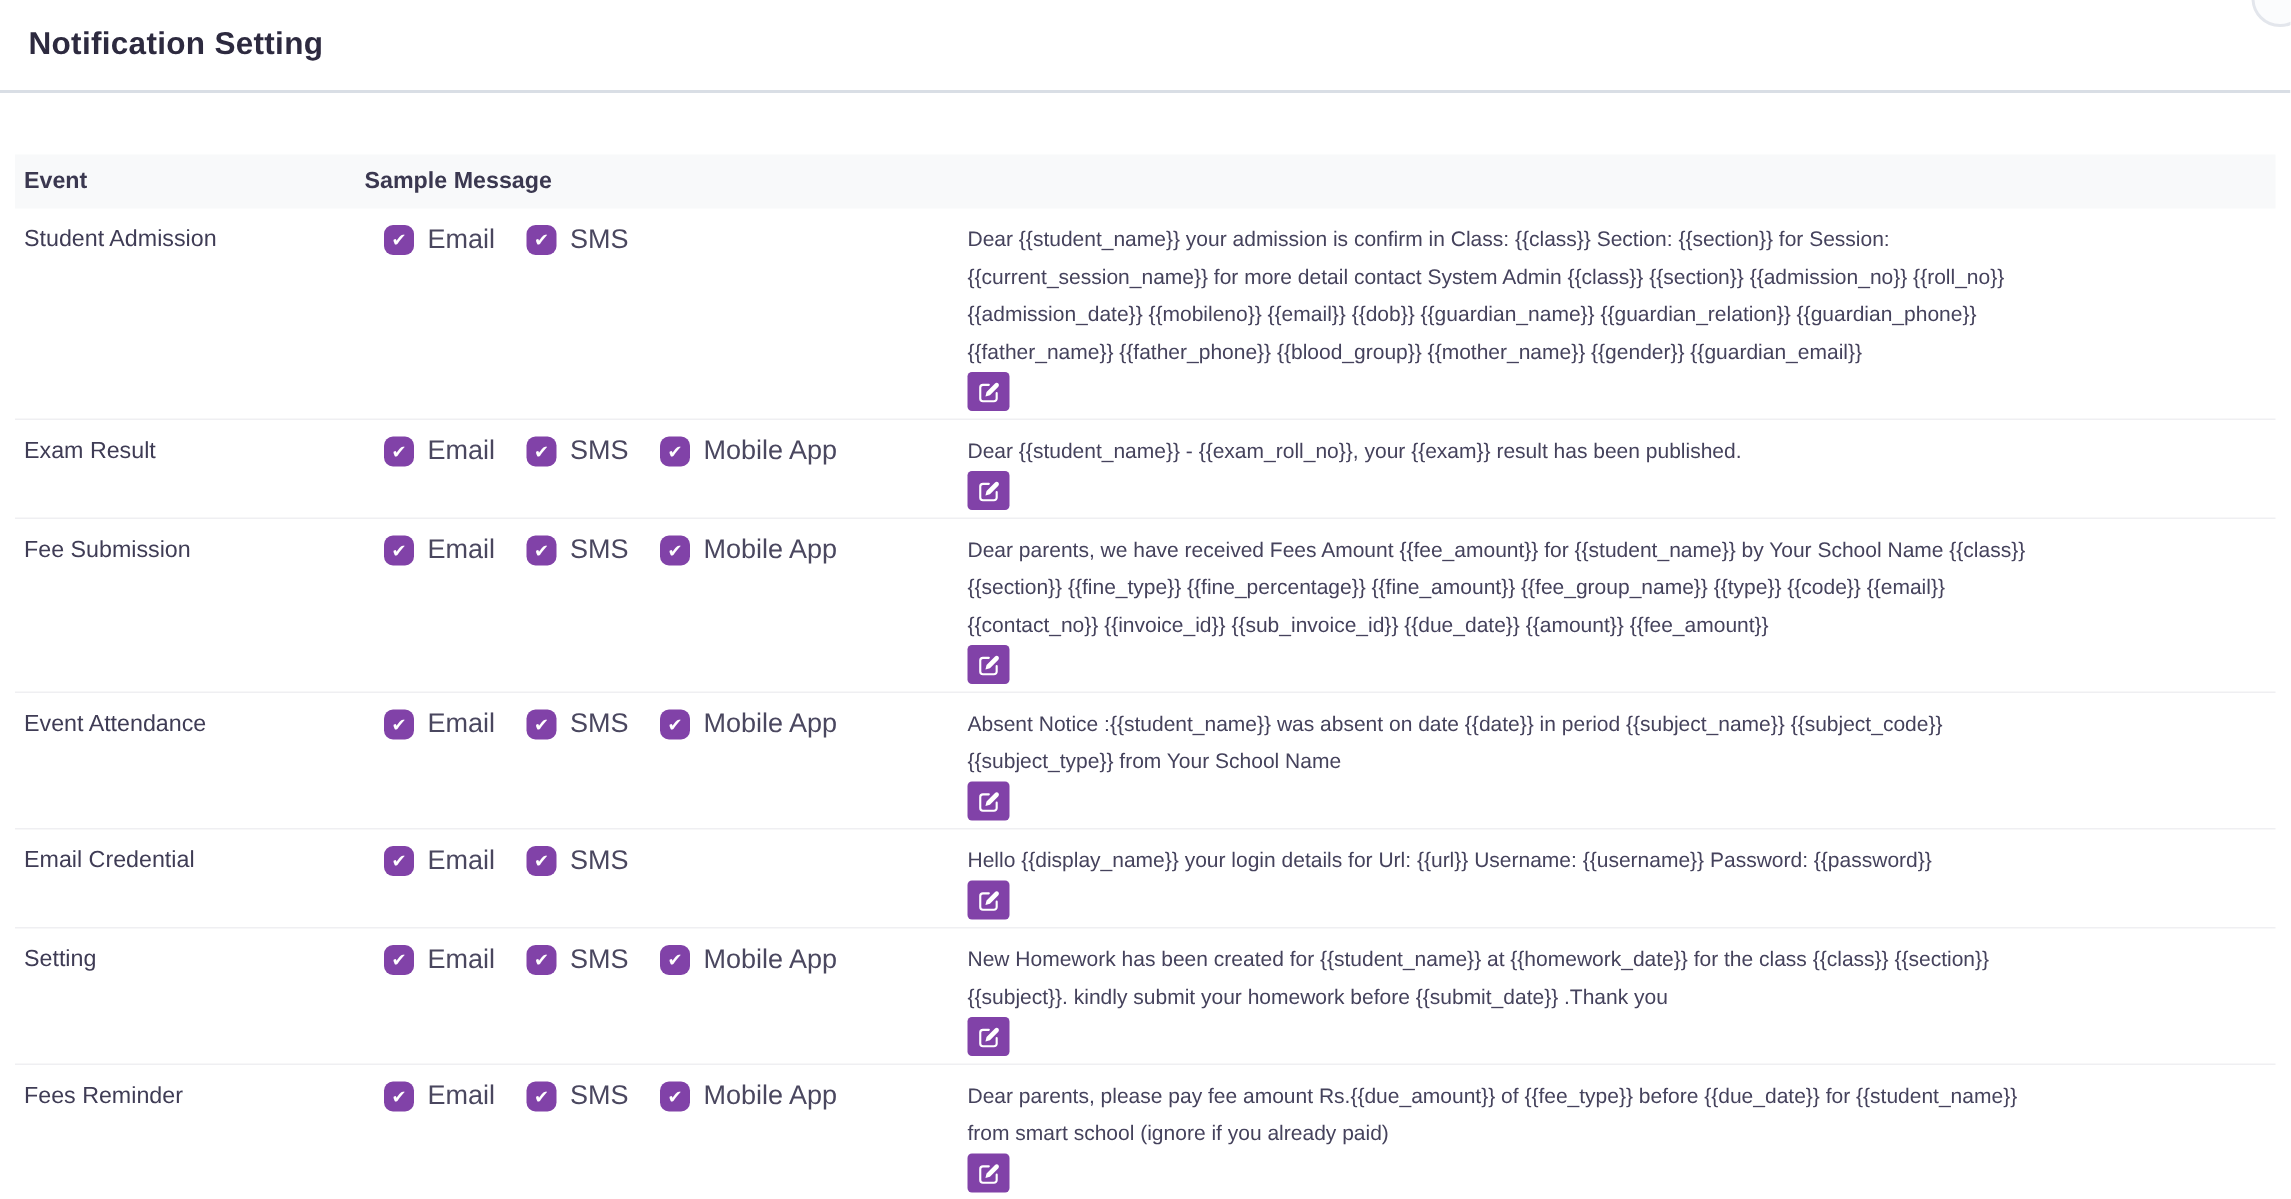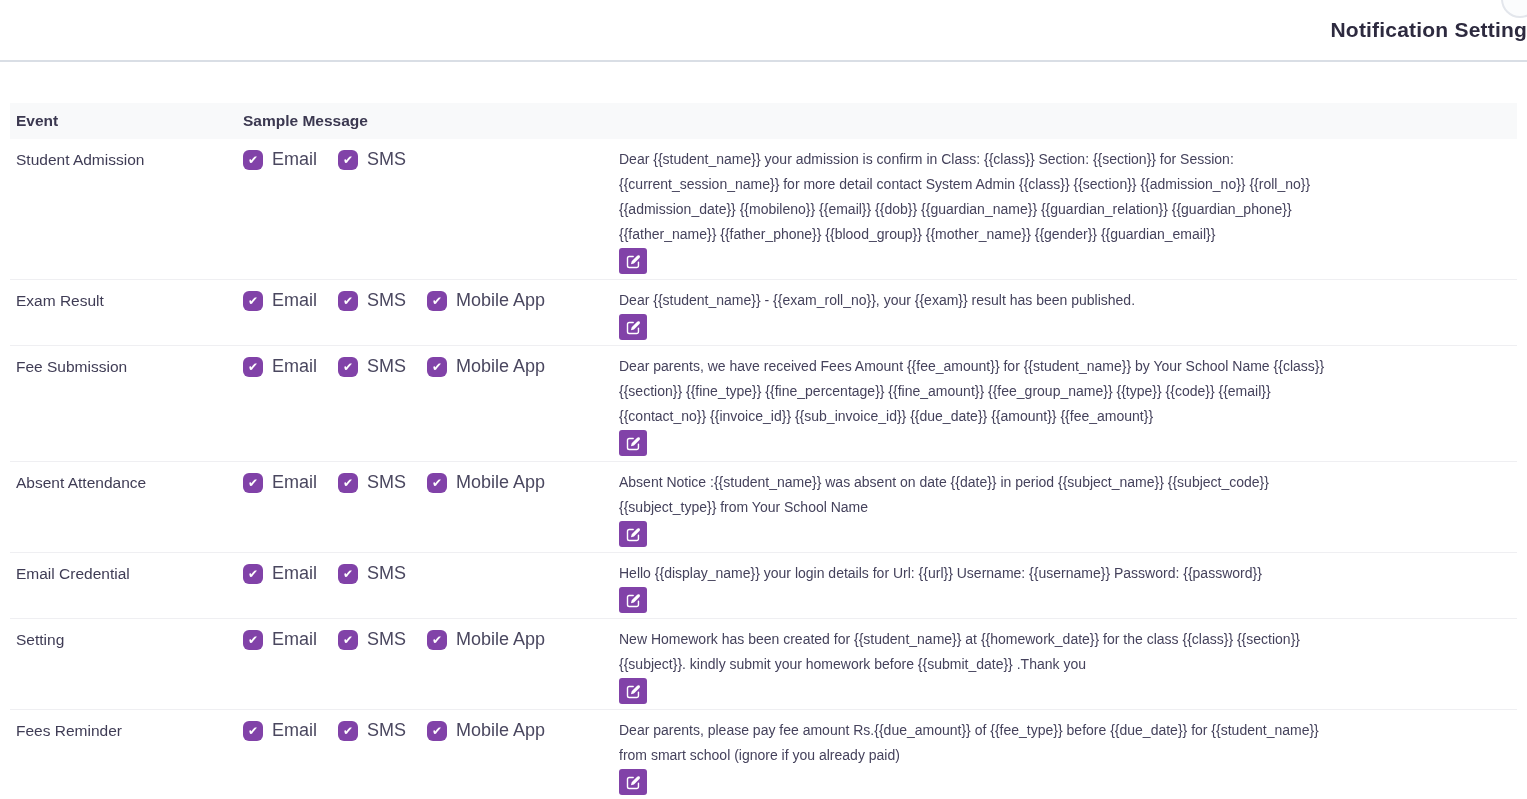--- a/index.html
+++ b/index.html
@@ -10,31 +10,31 @@
     --text:#45425c;
     --heading-text:#2d2a3f;
     --label-text:#4a475f;
   }
   *{box-sizing:border-box;margin:0;padding:0;}
   html,body{width:1527px;height:799px;overflow:hidden;background:#fff;
     font-family:"Liberation Sans",sans-serif;}
   
   .topbar{position:relative;height:62px;background:#fff;border-bottom:2px solid var(--divider);}
   .topbar .page-title{padding-left:19px;line-height:60px;font-size:21px;font-weight:700;
-    color:var(--heading-text);letter-spacing:.2px;text-align:right;}
+    color:var(--heading-text);letter-spacing:.2px;}
   .corner-circle{position:absolute;top:-20px;right:-12px;width:38px;height:38px;border-radius:50%;
     background:#fbfcfd;border:2px solid #e3e6ec;}
   
   .content{margin:41px 10px 0 10px;}
   .grid-row{display:grid;grid-template-columns:233px 376px 1fr;align-items:start;}
   .thead{background:var(--header-bg);height:36px;align-items:center;
     font-weight:700;font-size:15.5px;color:#3b3850;}
   .thead .cell{line-height:36px;}
   .cell.c1{padding-left:6px;}
-  .trow{border-bottom:1px solid var(--row-border);padding:8px 0 5px 0;}
+  .trow{border-bottom:1px solid var(--row-border);padding:8px 0 5px 0;gap:13px;}
   .event{font-size:15.5px;color:#3f3c55;line-height:25px;}
   .options{display:flex;gap:21px;}
   .opt{display:flex;align-items:center;height:25px;cursor:pointer;}
   .cb{width:20px;height:20px;border-radius:6px;background:var(--accent);color:#fff;
     display:flex;align-items:center;justify-content:center;font-size:12px;line-height:1;
     flex:0 0 20px;}
   .opt-label{margin-left:9px;font-size:18px;color:var(--label-text);}
   .msg{font-size:14px;line-height:25px;color:var(--text);white-space:pre-line;max-width:898px;}
   .edit-btn{margin-top:1px;width:28px;height:26px;border:none;border-radius:3px;
     background:var(--accent);display:flex;align-items:center;justify-content:center;cursor:pointer;}
@@ -136,21 +136,21 @@
           <svg width="15" height="15" viewBox="0 0 20 20" aria-hidden="true">
             <path d="M16.6 10.8v4.8a2.4 2.4 0 0 1-2.4 2.4H4.4A2.4 2.4 0 0 1 2 15.6V5.8a2.4 2.4 0 0 1 2.4-2.4h5.2" fill="none" stroke="#ffffff" stroke-width="1.9" stroke-linecap="round"></path>
             <path d="M17.9 2.1c.95.95.95 2.35 0 3.3l-7.3 7.3-4 1 1-4 7.3-7.3c.95-.95 2.35-.95 3-.3z" fill="#ffffff"></path>
           </svg>
         </span>
       </button>
     </div>
   </div>
 
   <div class="grid-row trow">
-    <div class="cell c1 event">Absent Attendance</div>
+    <div class="cell c1 event">Event Attendance</div>
     <div class="cell c2 options">
           <label class="opt">
             <span class="cb">✔</span>
             <span class="opt-label">Email</span>
           </label>
           <label class="opt">
             <span class="cb">✔</span>
             <span class="opt-label">SMS</span>
           </label>
           <label class="opt">

